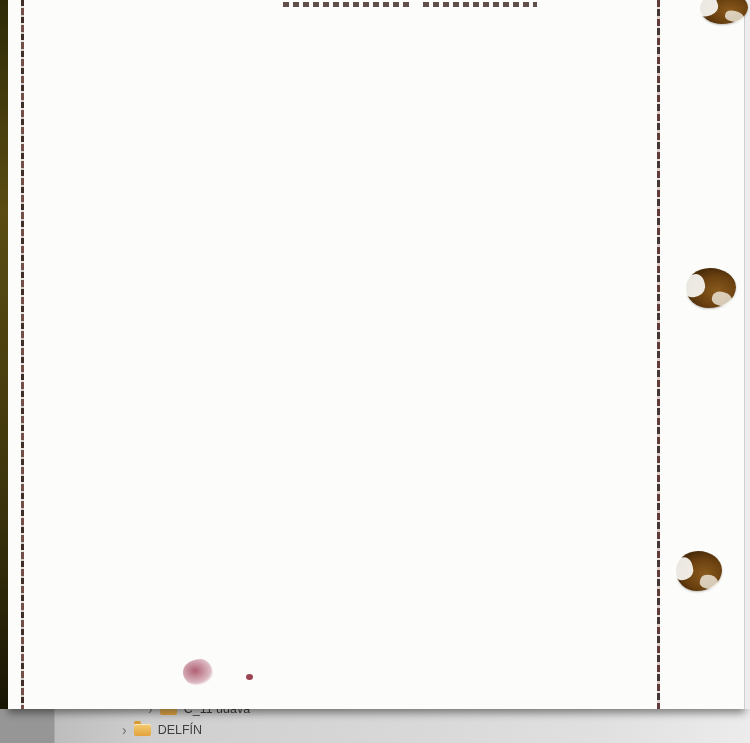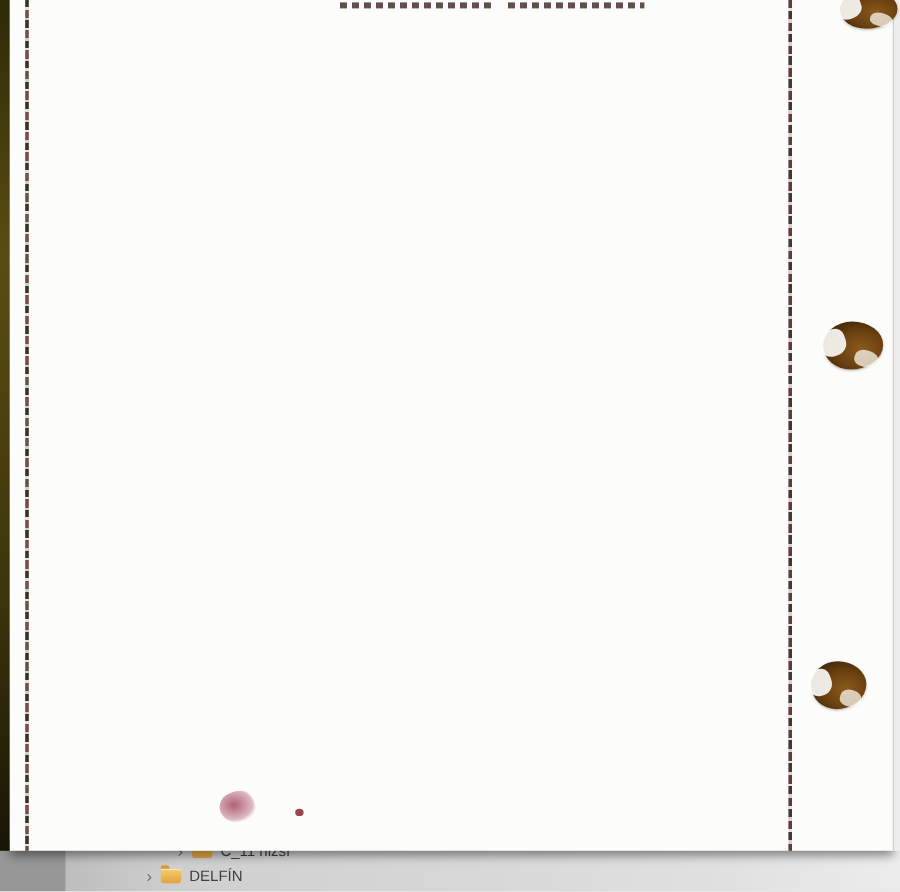--- a/index.html
+++ b/index.html
@@ -79,21 +79,21 @@
 </style>
 </head>
 <body>
 
 <div class="screen">
 
   <div class="explorer">
     <div class="tree-row" style="left:148px; top:2px;">
       <span class="chev">›</span>
       <span class="folder"></span>
-      <span>C_11 nižší</span>
+      <span>C_11 udává</span>
     </div>
     <div class="tree-row" style="left:122px; top:23px;">
       <span class="chev">›</span>
       <span class="folder"></span>
       <span>DELFÍN</span>
     </div>
   </div>
 
   <div class="sheet"></div>
 

